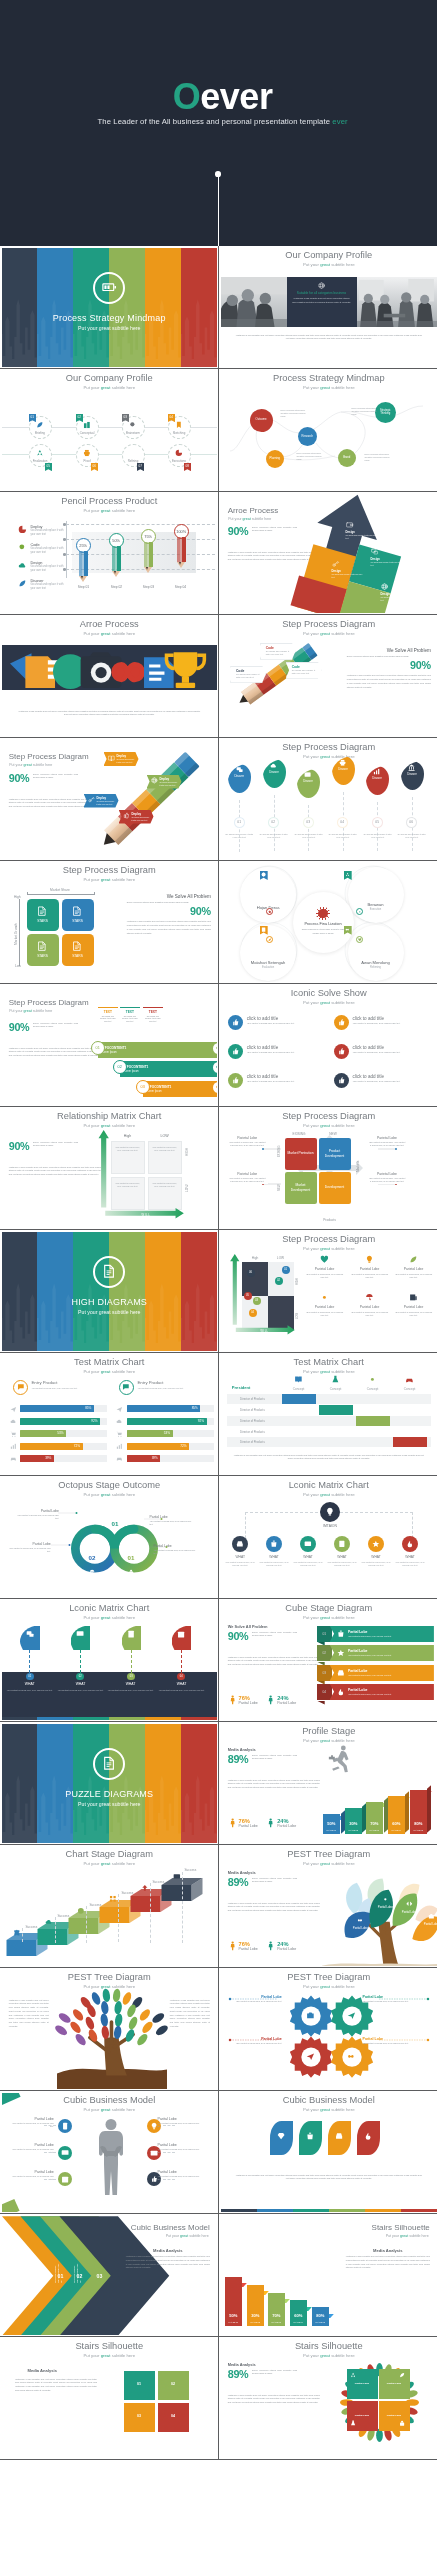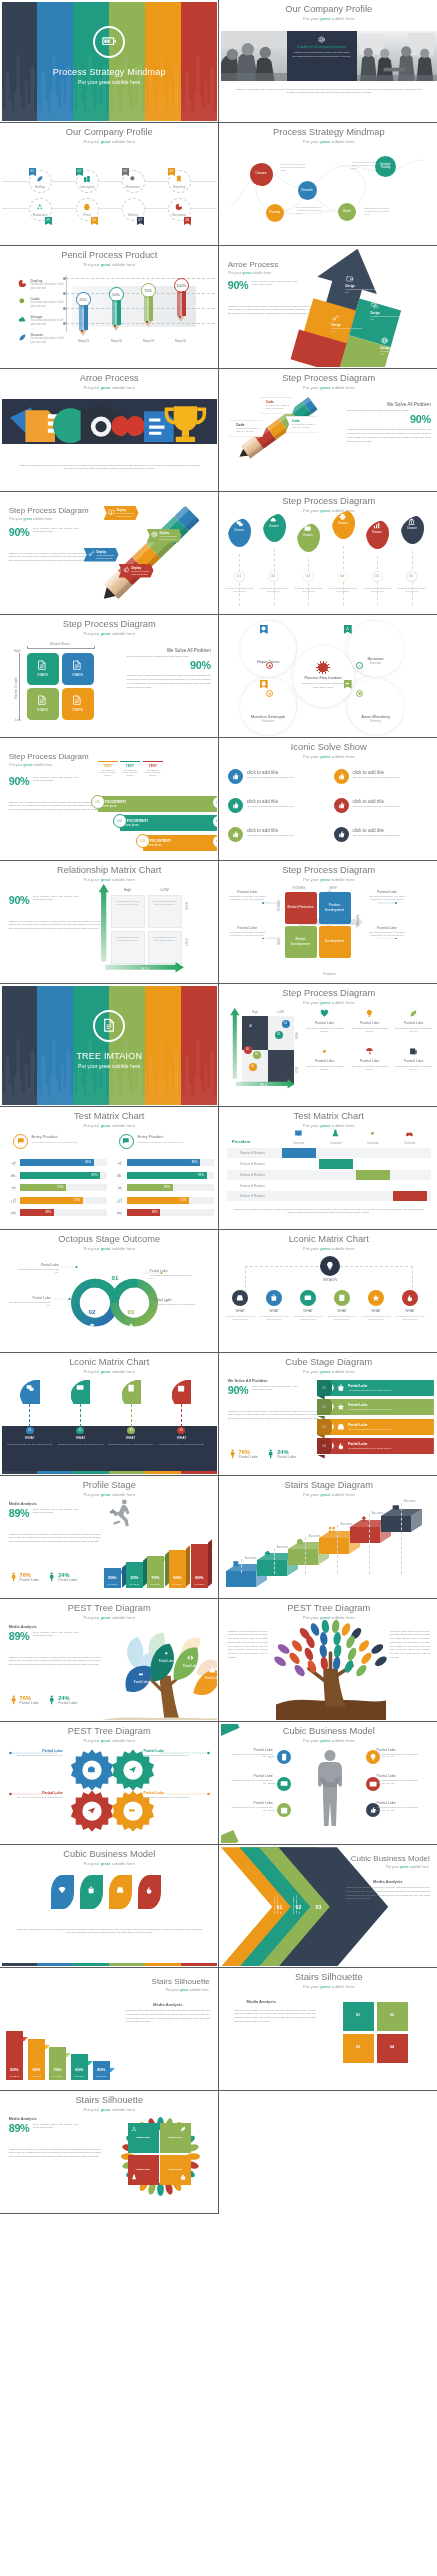--- a/index.html
+++ b/index.html
@@ -310,20 +310,29 @@
   .flow{position:absolute;left:120px;top:25px}
   .pet{position:absolute;width:31px;height:30px;display:flex;align-items:center;justify-content:center}
   .pet b{font-size:2.5px;color:#fff}
   .peti{position:absolute}
 </style>
 </head>
 <body>
 
 <div class="page">
 
+  <div class="hero">
+    <div class="hero-inner">
+      <div class="brand"><span class="o">O</span><span>ever</span></div>
+      <div class="tagline"><span>The Leader of the All business and personal presentation template</span> <span class="hl">ever</span></div>
+    </div>
+    <div class="pin">
+        <i></i>
+      </div>
+  </div>
 
   <div class="grid">
       <div class="slide">
         <div class="inner">
           <div class="cover">
             <i style="background:#344254"></i>
             <i style="background:#3080b8"></i>
             <i style="background:#1f9c82"></i>
             <i style="background:#90b356"></i>
             <i style="background:#ec9819"></i>
@@ -1251,21 +1260,21 @@
             <i style="background:#bd3c32"></i>
           </div>
           <div class="cvic">
             <svg viewBox="0 0 24 24" width="14.4" height="14.4" fill="#fff">
               <path d="M4.5 2.2h9.2l5.3 5.3v14.3H4.5z" fill="none" stroke="#fff" stroke-width="1.9"></path>
               <path d="M13.4 2.6v5.2h5" fill="none" stroke="#fff" stroke-width="1.6"></path>
               <path d="M7.6 11.5h8M7.6 14.6h8M7.6 17.6h5" stroke="#fff" stroke-width="1.5"></path>
             </svg>
           </div>
           <div class="cvtxt">
-            <div class="a">TREE IMTAION</div>
+            <div class="a">HIGH DIAGRAMS</div>
             <div class="b">Put your great subtitle here</div>
           </div>
         </div>
       </div>
       <div class="slide">
         <div class="inner">
           <div class="st">Step Process Diagram</div>
           <div class="ss"><span>Put your </span><b>great</b><span> subtitle here</span></div>
           <div class="axlbl" style="left:21.6px;top:24px;width:26px;text-align:center;font-size:3.2px">High</div>
           <div class="axlbl" style="left:47px;top:24px;width:26px;text-align:center;font-size:3.2px">LOW</div>
@@ -1757,20 +1766,43 @@
             <span class="ctx">
               <b>Parital Lobe</b>
               <i>Your content is played here, or by copying your text.</i>
             </span>
           </div>
           <div class="cubt" style="top:100px;background:#bd3c32"></div>
         </div>
       </div>
       <div class="slide">
         <div class="inner">
+          <div class="cover">
+            <i style="background:#344254"></i>
+            <i style="background:#3080b8"></i>
+            <i style="background:#1f9c82"></i>
+            <i style="background:#90b356"></i>
+            <i style="background:#ec9819"></i>
+            <i style="background:#bd3c32"></i>
+          </div>
+          <div class="cvic">
+            <svg viewBox="0 0 24 24" width="14.4" height="14.4" fill="#fff">
+              <path d="M4.5 2.2h9.2l5.3 5.3v14.3H4.5z" fill="none" stroke="#fff" stroke-width="1.9"></path>
+              <path d="M13.4 2.6v5.2h5" fill="none" stroke="#fff" stroke-width="1.6"></path>
+              <path d="M7.6 11.5h8M7.6 14.6h8M7.6 17.6h5" stroke="#fff" stroke-width="1.5"></path>
+            </svg>
+          </div>
+          <div class="cvtxt">
+            <div class="a">PUZZLE DIAGRAMS</div>
+            <div class="b">Put your great subtitle here</div>
+          </div>
+        </div>
+      </div>
+      <div class="slide">
+        <div class="inner">
           <div class="st">Profile Stage</div>
           <div class="ss"><span>Put your </span><b>great</b><span> subtitle here</span></div>
           <div class="lhead">Media Analysis</div>
           <div class="lstat" style="top:30px">
             <div class="pct">89%</div>
             <div class="lorem" style="width:45px">Donec elemenum ulticies dolor Curabitur enos hendier adum si pauldi</div>
           </div>
           <div class="lbody lorem" style="top:55px">Vestibulum a nibh curabitur quis velit donec elementum ultricies dolor curabitur sed tortor urna cursus atmoleni rustie at venenatis. simut pepede orci fermentum id var varius quis Vestibulum a nibh curabitur quis velit donec elementum ultricies dolor curabitur sed tortor urna cursus atmoleni rustie at venenatis.</div>
           <div class="gen" style="top:94px">
             <span class="gp"><svg viewBox="0 0 24 24" width="9.3" height="9.3" fill="#ec9819">
@@ -1825,21 +1857,21 @@
           <div class="jbar" style="left:189px;height:44px;background:#bd3c32">
             <span class="jv">80%</span>
             <span class="jp">PHASE 05</span>
           </div>
           <div class="jtop" style="left:189px;top:67px;background:#bd3c32"></div>
           <div class="jside" style="left:206px;top:63px;height:44px;background:#bd3c32"></div>
         </div>
       </div>
       <div class="slide">
         <div class="inner">
-          <div class="st">Stairs Stage Diagram</div>
+          <div class="st">Chart Stage Diagram</div>
           <div class="ss"><span>Put your </span><b>great</b><span> subtitle here</span></div>
           <svg class="full" viewBox="0 0 425 239">
             <g>
               <polygon points="6,186 28,172 88,172 66,186" fill="#3080b8" opacity=".82"></polygon>
               <polygon points="6,186 66,186 66,218 6,218" fill="#3080b8"></polygon>
               <polygon points="66,186 88,172 88,204 66,218" fill="#3080b8" opacity=".62"></polygon>
             </g>
             <g>
               <polygon points="68,164 90,150 150,150 128,164" fill="#1f9c82" opacity=".82"></polygon>
               <polygon points="68,164 128,164 128,196 68,196" fill="#1f9c82"></polygon>

